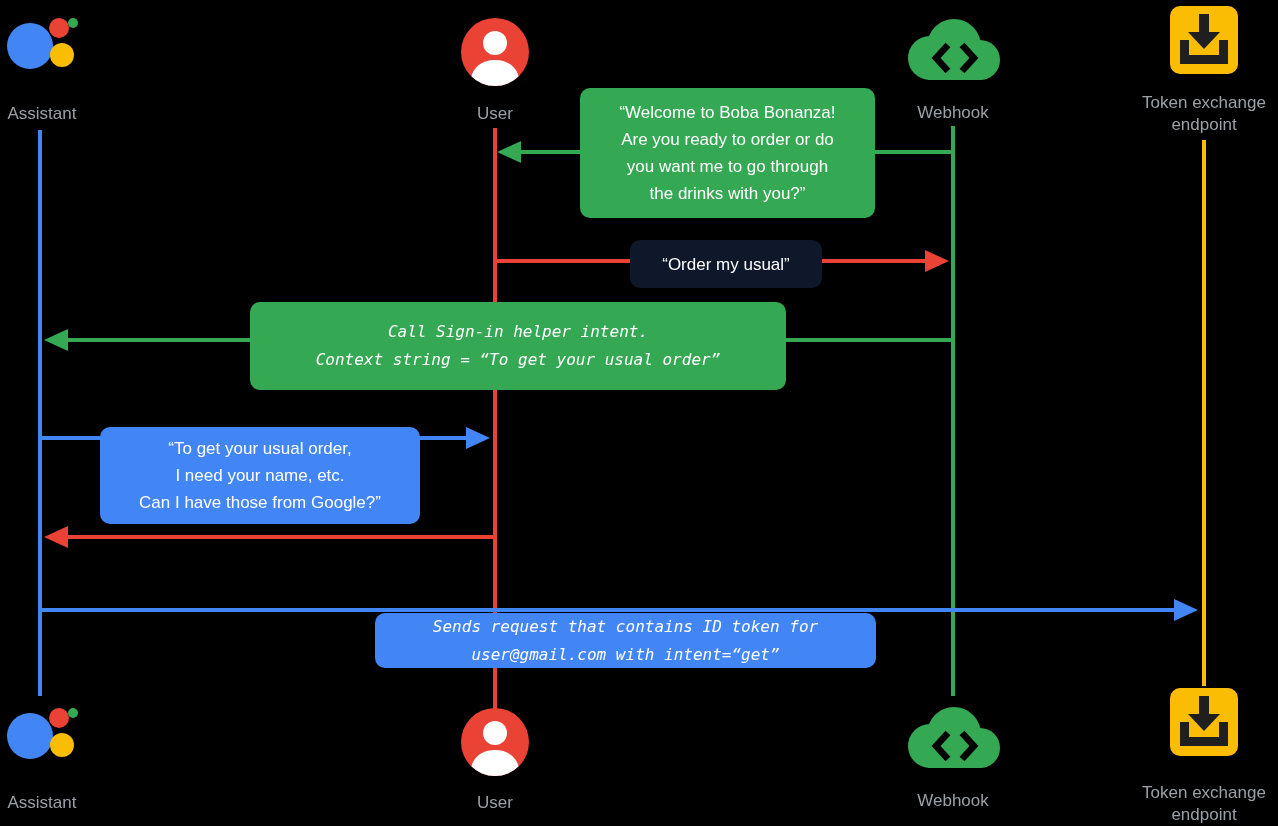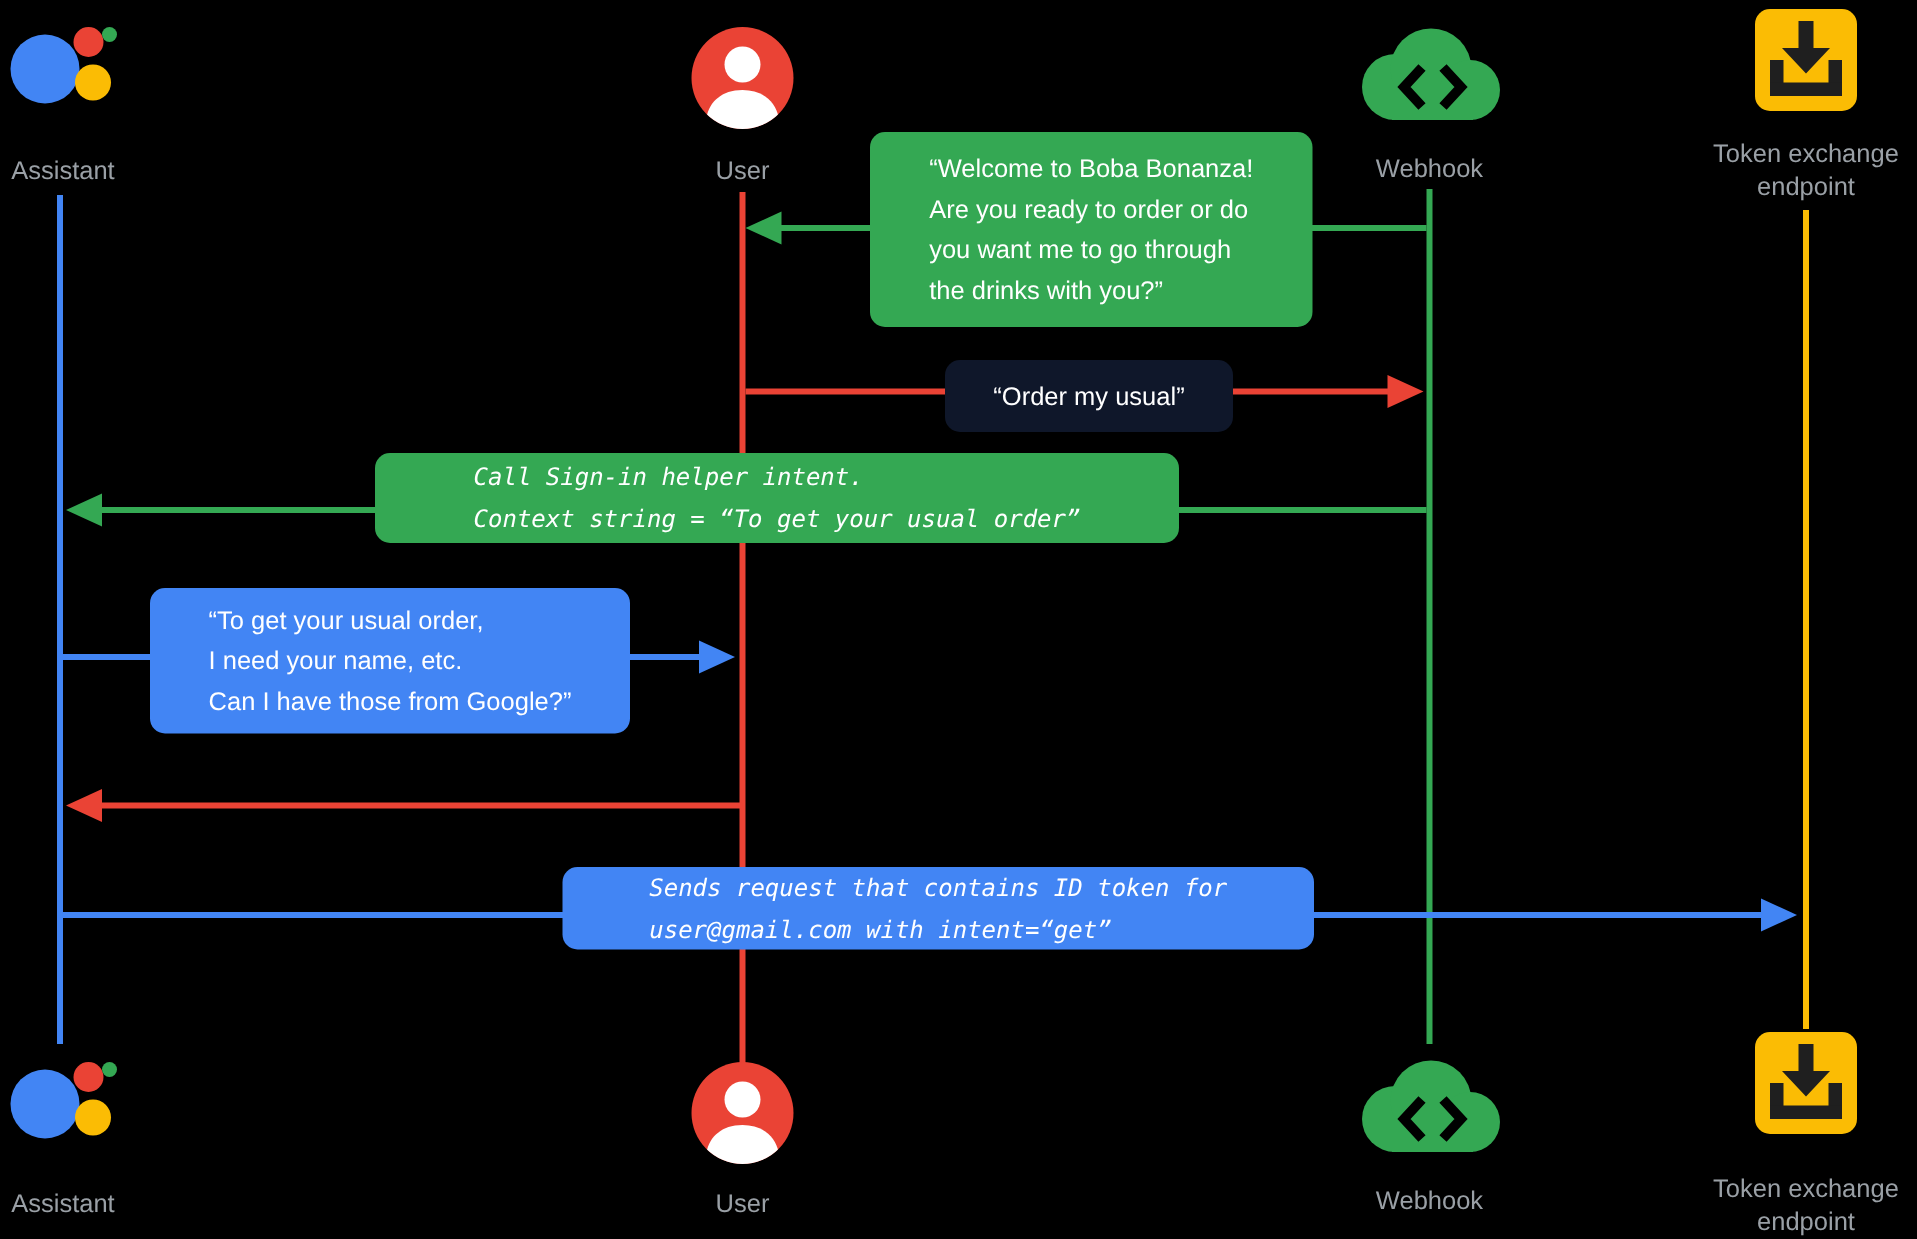--- a/index.html
+++ b/index.html
@@ -19,25 +19,25 @@
     position:absolute; width:0; height:0;
     border-top:11px solid transparent; border-bottom:11px solid transparent;
   }
   .ah-left-green  { border-right:24px solid #34a853; }
   .ah-left-red    { border-right:24px solid #ea4335; }
   .ah-right-red   { border-left:24px solid #ea4335; }
   .ah-right-blue  { border-left:24px solid #4285f4; }
   .msg-box {
     position:absolute; border-radius:10px; color:#fff; font-size:17px;
     line-height:27px; display:flex; align-items:center; justify-content:center;
-    white-space:pre-line; padding:24px 16px;
+    text-align:center; white-space:pre-line; padding:24px 16px;
   }
   .bg-green { background:#34a853; }
   .bg-red   { background:#0f172a; }
-  .bg-blue  { background:#4285f4; }
+  .bg-blue  { background:#4285f4;margin-top:35px; }
   .mono { font-family:"DejaVu Sans Mono", monospace; font-style:italic; font-size:16px; line-height:28px; }
 </style>
 </head>
 <body>
 
 <div class="diagram">
 
   <svg class="actor-icon" style="left:4px;top:8px" width="76" height="76" viewBox="0 0 76 76">
     <circle cx="26" cy="38" r="23" fill="#4285f4"></circle>
     <circle cx="55" cy="20" r="10" fill="#ea4335"></circle>
@@ -96,21 +96,21 @@
 Are you ready to order or do
 you want me to go through
 the drinks with you?”</div>
 
   <div class="msg-line" style="left:497px;top:259px;width:430px;background:#ea4335"></div>
   <div class="arrowhead ah-right-red" style="left:925px;top:250px"></div>
   <div class="msg-box bg-red" style="left:630px;top:240px;width:192px;height:43px">“Order my usual”</div>
 
   <div class="msg-line" style="left:62px;top:338px;width:889px;background:#34a853"></div>
   <div class="arrowhead ah-left-green" style="left:44px;top:329px"></div>
-  <div class="msg-box bg-green mono" style="left:250px;top:302px;width:536px;height:60px">Call Sign-in helper intent.
+  <div class="msg-box bg-green mono" style="left:250px;top:302px;width:536px;height:88px">Call Sign-in helper intent.
 Context string = “To get your usual order”</div>
 
   <div class="msg-line" style="left:42px;top:436px;width:428px;background:#4285f4"></div>
   <div class="arrowhead ah-right-blue" style="left:466px;top:427px"></div>
   <div class="msg-box bg-blue" style="left:100px;top:392px;width:320px;height:97px">“To get your usual order,
 I need your name, etc.
 Can I have those from Google?”</div>
 
   <div class="msg-line" style="left:62px;top:535px;width:433px;background:#ea4335"></div>
   <div class="arrowhead ah-left-red" style="left:44px;top:526px"></div>

